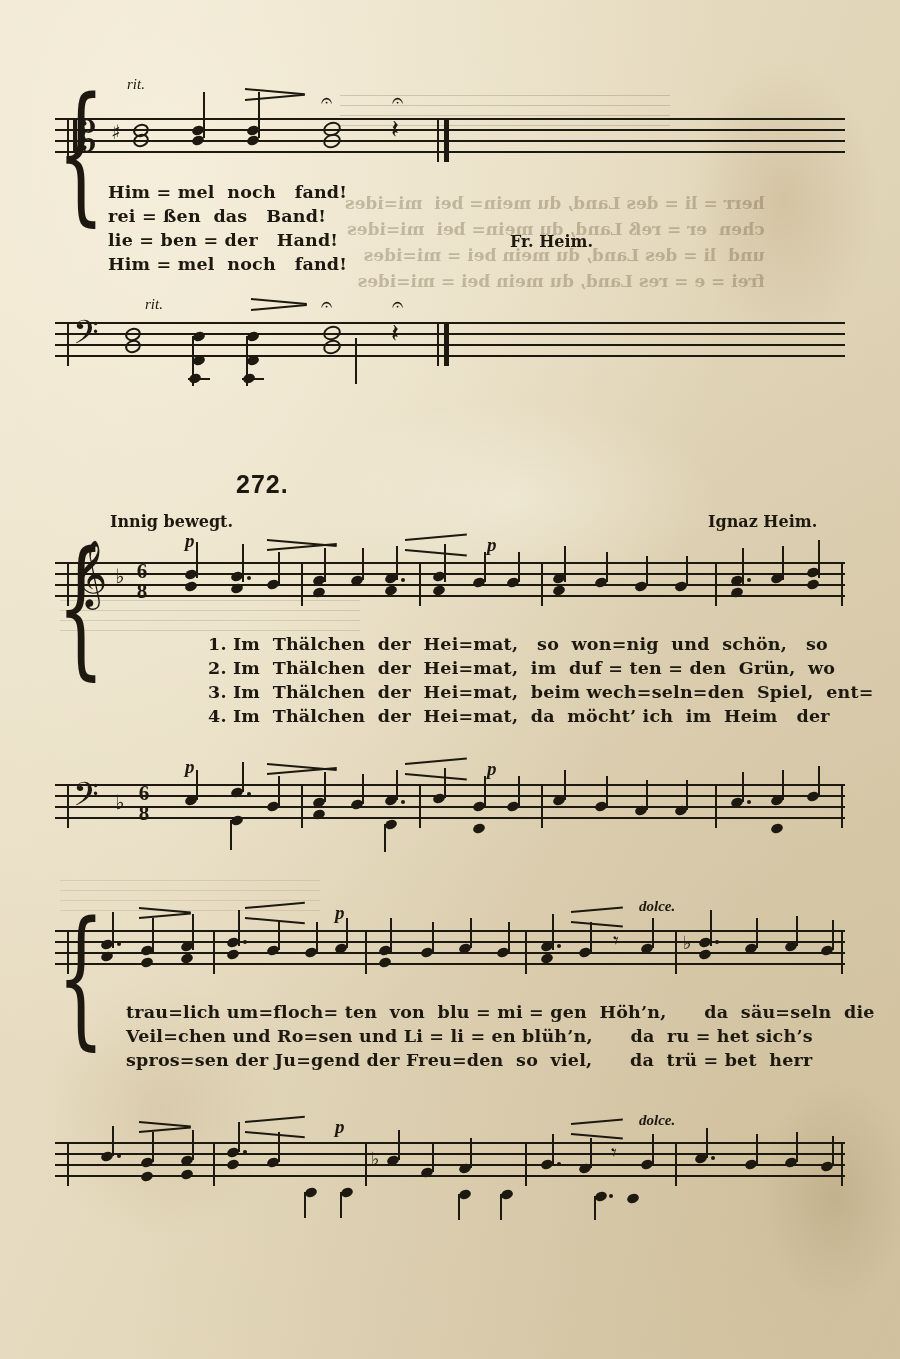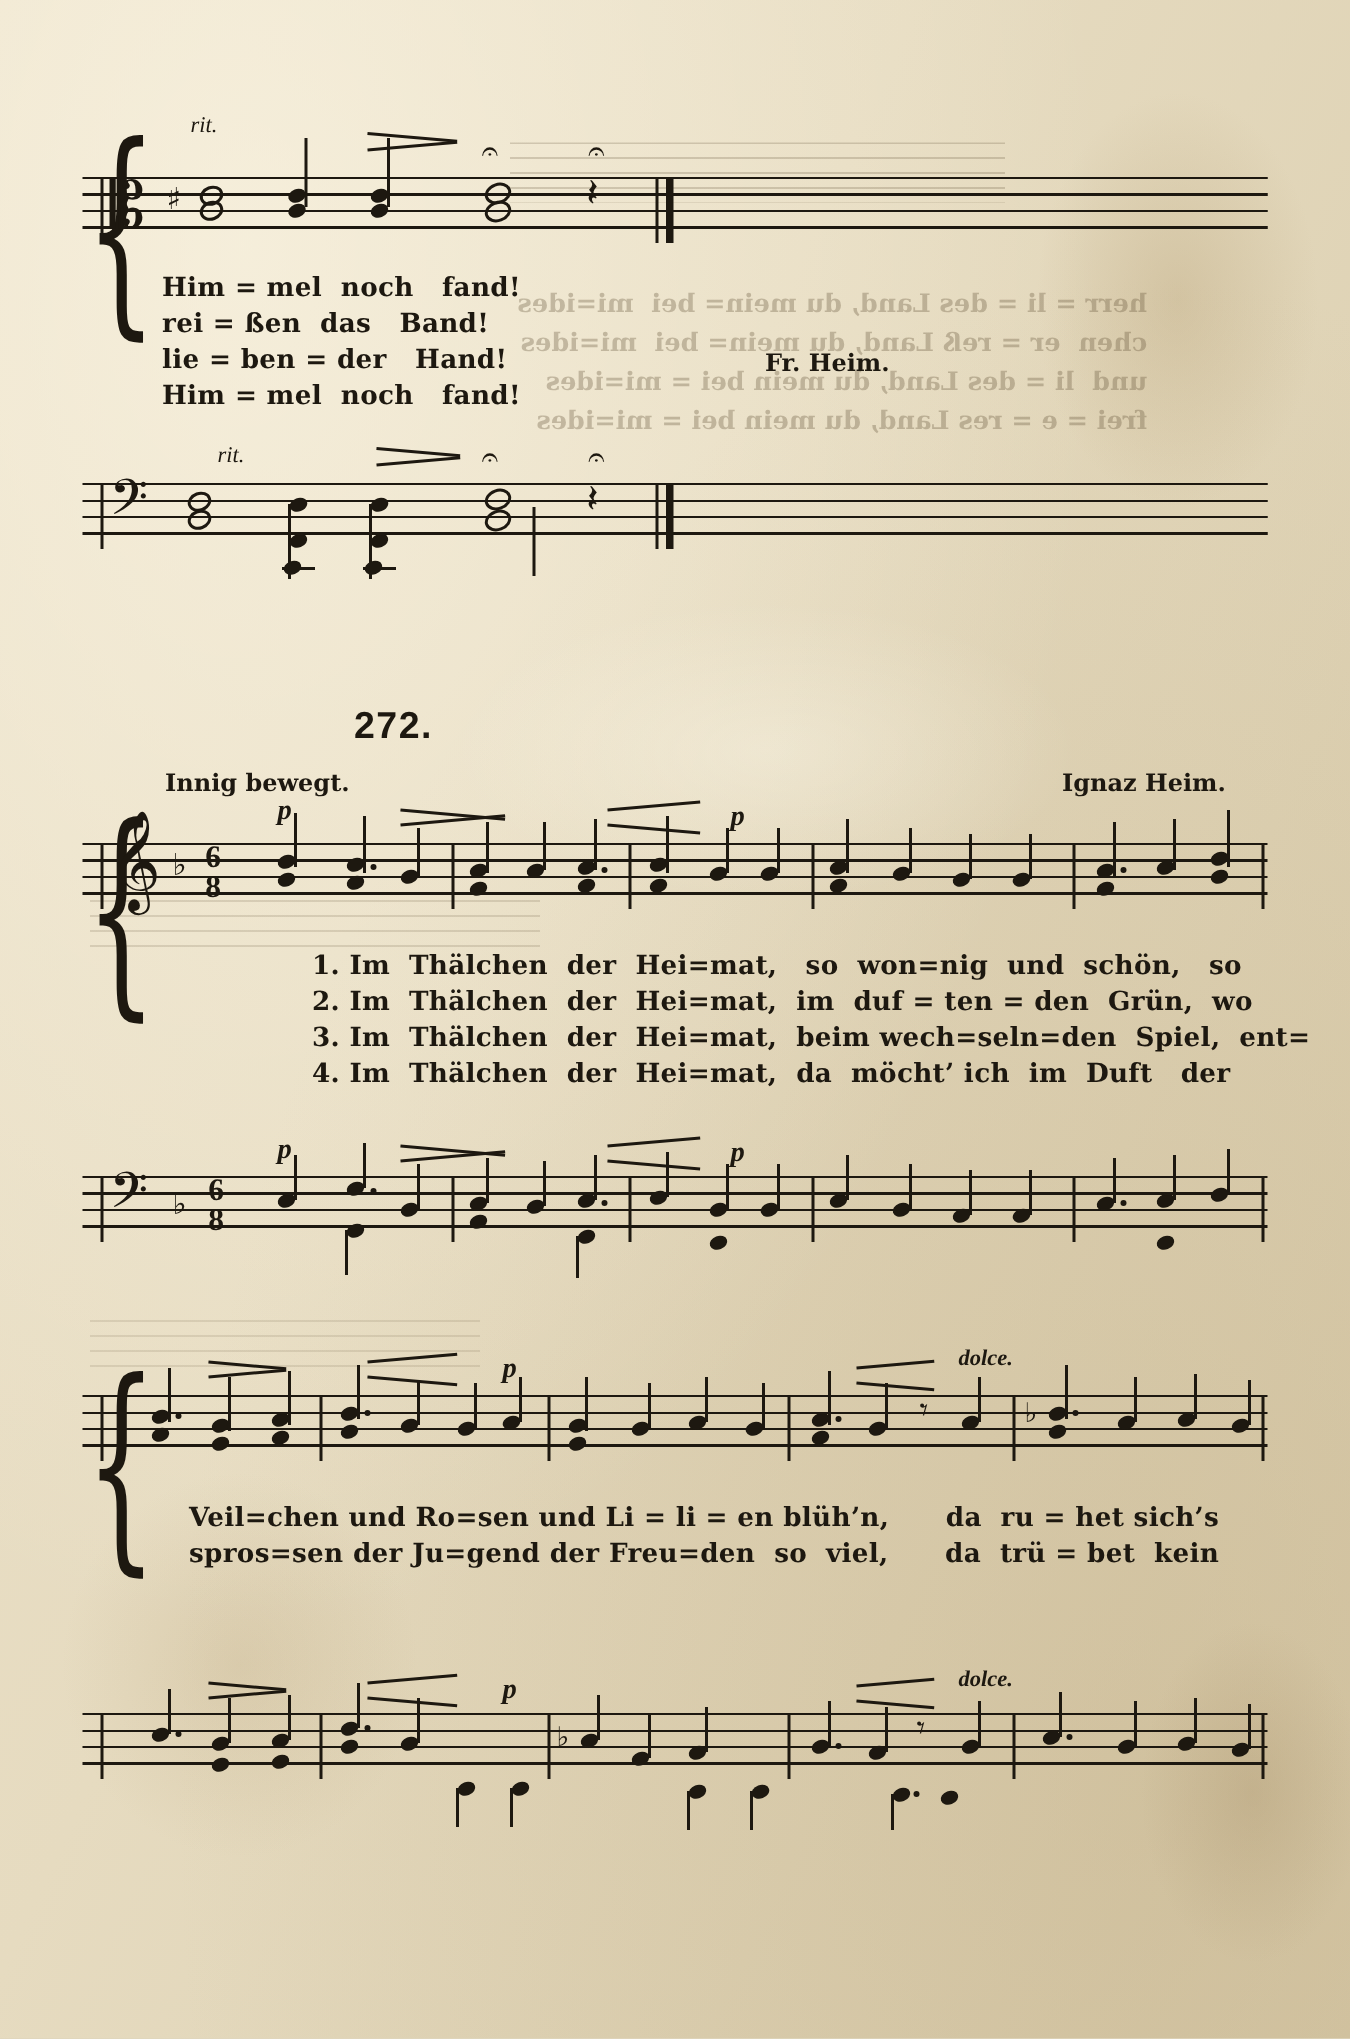--- a/index.html
+++ b/index.html
@@ -359,21 +359,21 @@
     <div class="stem" style="left:727px; top:-6px; height:34px;"></div>
     <div class="nh" style="left:752px; top:16px;"></div>
     <div class="nh" style="left:752px; top:28px;"></div>
     <div class="stem" style="left:763px; top:-12px; height:38px;"></div>
     <div class="barline" style="left:786px; top:10px; height:44px;"></div>
 
     <div class="lyric-block" style="left:118px; top:80px;">
       <div class="lyric-line fraktur"><span>1.</span> <span>Im  Thälchen  der  Hei=mat,   so  won=nig  und  schön,   so</span></div>
       <div class="lyric-line fraktur"><span>2.</span> <span>Im  Thälchen  der  Hei=mat,  im  duf = ten = den  Grün,  wo</span></div>
       <div class="lyric-line fraktur"><span>3.</span> <span>Im  Thälchen  der  Hei=mat,  beim wech=seln=den  Spiel,  ent=</span></div>
-      <div class="lyric-line fraktur"><span>4.</span> <span>Im  Thälchen  der  Hei=mat,  da  möcht’ ich  im  Duft   der</span></div>
+      <div class="lyric-line fraktur"><span>4.</span> <span>Im  Thälchen  der  Hei=mat,  da  möcht’ ich  im  Heim   der</span></div>
     </div>
 
     <div class="staff" style="top:232px;"></div>
     <div class="barline" style="left:12px; top:232px; height:44px;"></div>
     <div class="clef" style="left:18px; top:226px; font-size:40px;">𝄢</div>
     <div class="accidental" style="left:60px; top:238px;">♭</div>
     <div class="timesig" style="left:78px; top:232px; width:22px;">
       <div>6</div>
       <div>8</div>
     </div>
@@ -524,22 +524,23 @@
     <div class="dot" style="left:660px; top:20px;"></div>
     <div class="nh" style="left:690px; top:24px;"></div>
     <div class="stem" style="left:701px; top:-2px; height:30px;"></div>
     <div class="nh" style="left:730px; top:22px;"></div>
     <div class="stem" style="left:741px; top:-4px; height:30px;"></div>
     <div class="nh" style="left:766px; top:26px;"></div>
     <div class="stem" style="left:777px; top:0px; height:30px;"></div>
     <div class="barline" style="left:786px; top:10px; height:44px;"></div>
 
     <div class="lyric-block" style="left:36px; top:80px;">
+      <div class="lyric-line fraktur">trau=lich um=floch= ten  von  blu = mi = gen  Höh’n,      da  säu=seln  die</div>
       <div class="lyric-line fraktur">Veil=chen und Ro=sen und Li = li = en blüh’n,      da  ru = het sich’s</div>
-      <div class="lyric-line fraktur">spros=sen der Ju=gend der Freu=den  so  viel,      da  trü = bet  kein</div>
+      <div class="lyric-line fraktur">spros=sen der Ju=gend der Freu=den  so  viel,      da  trü = bet  herr</div>
     </div>
 
     <div class="staff" style="top:222px;"></div>
     <div class="barline" style="left:12px; top:222px; height:44px;"></div>
 
     <div class="hairpin" style="left:84px; top:198px; width:52px; height:16px;">
       <span style="left:0; top:3px; width:52px; transform:rotate(5deg);"></span>
       <span style="left:0; top:13px; width:52px; transform:rotate(-5deg);"></span>
     </div>
     <div class="hairpin" style="left:190px; top:198px; width:60px; height:16px;">

